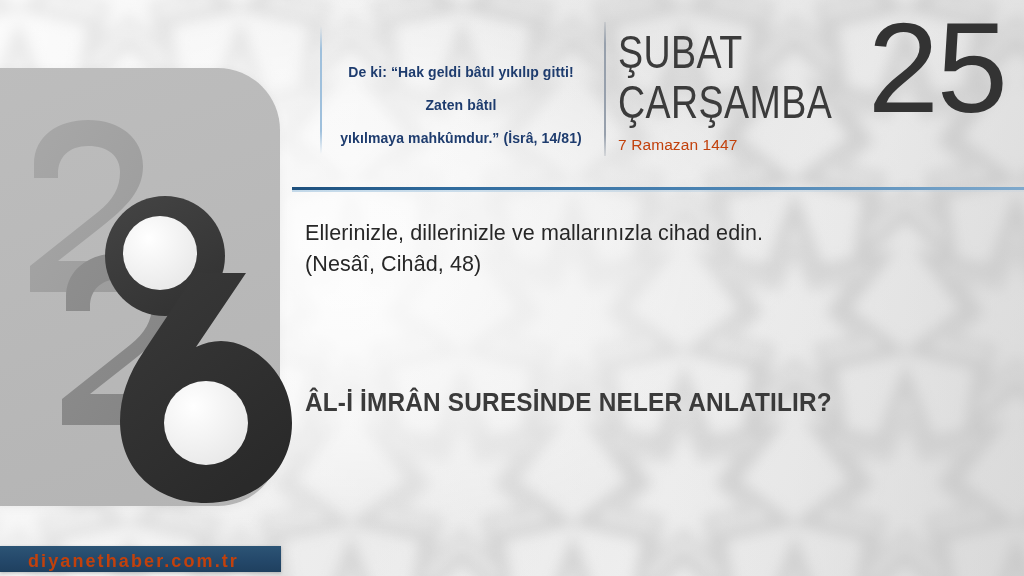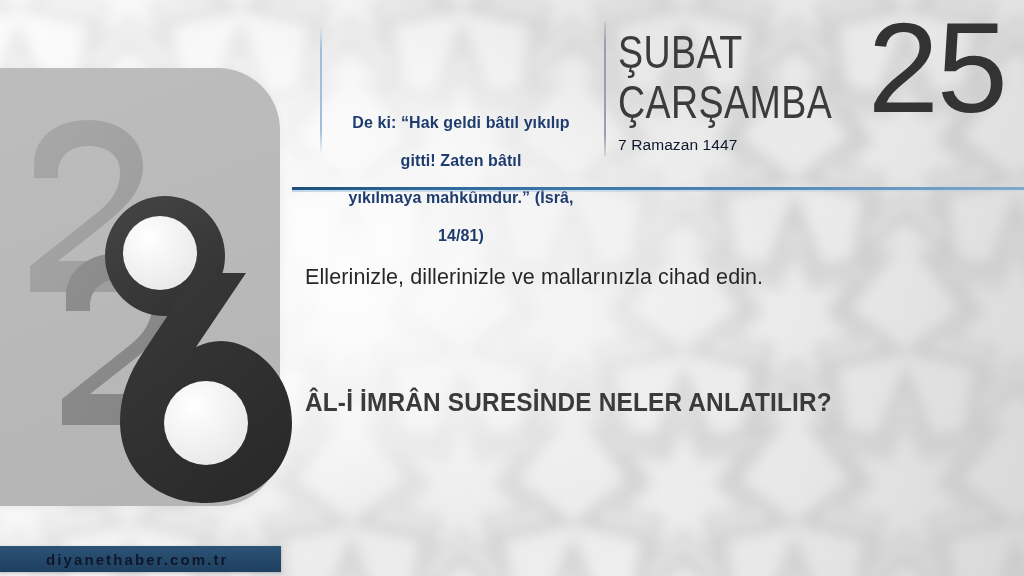--- a/index.html
+++ b/index.html
@@ -24,61 +24,61 @@
   .logo-panel{position:absolute;left:-62px;top:68px;width:342px;height:438px;
     background:linear-gradient(160deg,#bdbdbd 0%,#b9b9b9 45%,#b4b4b4 100%);
     border-radius:62px;box-shadow:0 2px 10px rgba(0,0,0,.05);}
   .logo-wrap{position:absolute;left:0;top:68px;width:300px;height:438px;}
   .logo-wrap svg{position:absolute;left:0;top:0;width:300px;height:438px;overflow:visible;}
 
   
   .verse-rule{position:absolute;width:2px;background:linear-gradient(180deg,rgba(120,160,200,0) 0%,#9fc0dc 18%,#9fc0dc 82%,rgba(120,160,200,0) 100%);}
   .verse-rule.left{left:320px;top:26px;height:128px;}
   .verse{position:absolute;left:336px;top:56px;width:250px;
-    color:#1e3c6e;font-size:16px;font-weight:bold;line-height:2.35;
-    text-align:center;letter-spacing:.1px;margin-top:48px;}
+    color:#1e3c6e;font-size:14px;font-weight:bold;line-height:2.35;
+    text-align:center;letter-spacing:.1px;}
 
   
   .date-rule{position:absolute;left:604px;top:22px;width:2px;height:134px;
     background:linear-gradient(180deg,rgba(150,158,168,.25) 0%,#97a0ac 16%,#97a0ac 84%,rgba(150,158,168,.25) 100%);}
 
   
   .date-block{position:absolute;left:618px;top:28px;}
   .month,.weekday{color:#3b3b3b;font-weight:normal;letter-spacing:.5px;
     transform:scaleX(.80);transform-origin:left center;white-space:nowrap;}
   .month{font-size:47px;line-height:48px;}
   .weekday{font-size:47px;line-height:52px;}
-  .hijri{color:#0f172a;font-size:15.5px;line-height:22px;margin-top:6px;letter-spacing:.1px;white-space:nowrap;}
+  .hijri{color:#c2410c;font-size:15.5px;line-height:22px;margin-top:6px;letter-spacing:.1px;white-space:nowrap;}
 
   
   .daynum{position:absolute;right:18px;top:4px;color:#333333;
     font-size:128px;line-height:128px;font-weight:normal;letter-spacing:-2px;}
 
   
   .divider{position:absolute;left:292px;top:187px;width:732px;height:3px;
     background:linear-gradient(90deg,#1d4f7c 0%,#2f6a9c 20%,#4e86b5 62%,#7fa9cc 100%);}
   .divider-sh{position:absolute;left:292px;top:190px;width:732px;height:2px;
     background:linear-gradient(90deg,rgba(150,190,220,.55),rgba(180,205,228,.18));}
 
   
   .hadith{position:absolute;left:305px;top:218px;width:660px;
-    color:#272727;font-size:21.5px;line-height:31px;letter-spacing:.1px;font-weight:normal;margin-top:44px;}
+    color:#272727;font-size:21.5px;line-height:31px;letter-spacing:.1px;font-weight:normal;}
   .hadith .src{display:block;}
 
   
   .headline{position:absolute;left:305px;top:387px;width:700px;
     color:#3a3a3a;font-size:26.5px;font-weight:bold;letter-spacing:.2px;
     transform:scaleX(.92);transform-origin:left center;white-space:nowrap;}
 
   
   .footer-bar{position:absolute;left:0;top:546px;width:281px;height:26px;
     background:linear-gradient(180deg,#2c5475 0%,#24486a 55%,#1f405f 100%);
     box-shadow:0 1px 3px rgba(0,0,0,.22);}
-  .footer-url{position:absolute;left:46px;top:551px;color:#0f172a;
-    font-size:15px;font-weight:bold;letter-spacing:2.1px;}
+  .footer-url{position:absolute;left:28px;top:551px;color:#c2410c;
+    font-size:18px;font-weight:bold;letter-spacing:2.1px;}
 </style>
 </head>
 <body>
 
 <div class="page">
 
   <div class="bg-base"></div>
   <div class="bg-pattern">
     <svg viewBox="0 0 1300 740" preserveAspectRatio="xMidYMid slice" aria-hidden="true">
       <defs>
@@ -186,20 +186,21 @@
     <div class="weekday">ÇARŞAMBA</div>
     <div class="hijri">7 Ramazan 1447</div>
   </div>
   <div class="daynum">25</div>
 
   <div class="divider"></div>
   <div class="divider-sh"></div>
 
   <div class="hadith">
     <span>Ellerinizle, dillerinizle ve mallarınızla cihad edin.</span>
+    <span class="src">(Nesâî, Cihâd, 48)</span>
   </div>
 
   <div class="headline">ÂL-İ İMRÂN SURESİNDE NELER ANLATILIR?</div>
 
   <div class="footer-bar"></div>
   <div class="footer-url">diyanethaber.com.tr</div>
 
 </div>
 
 </body></html>

